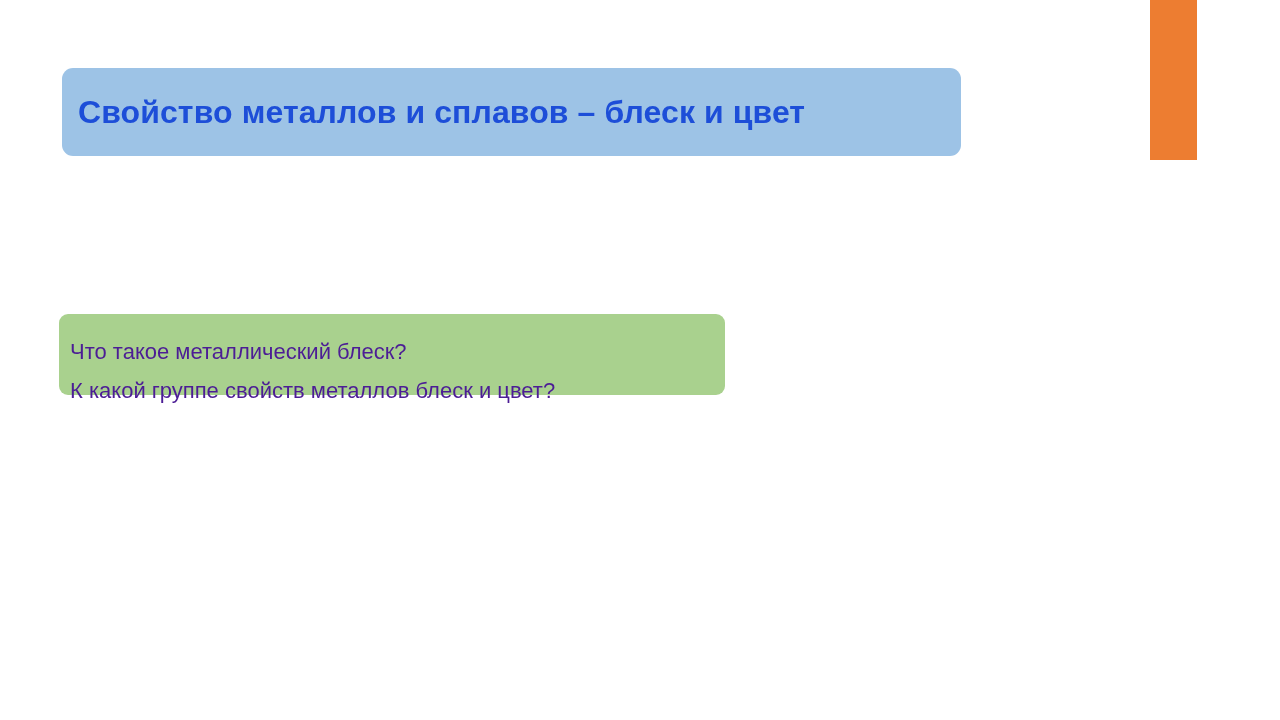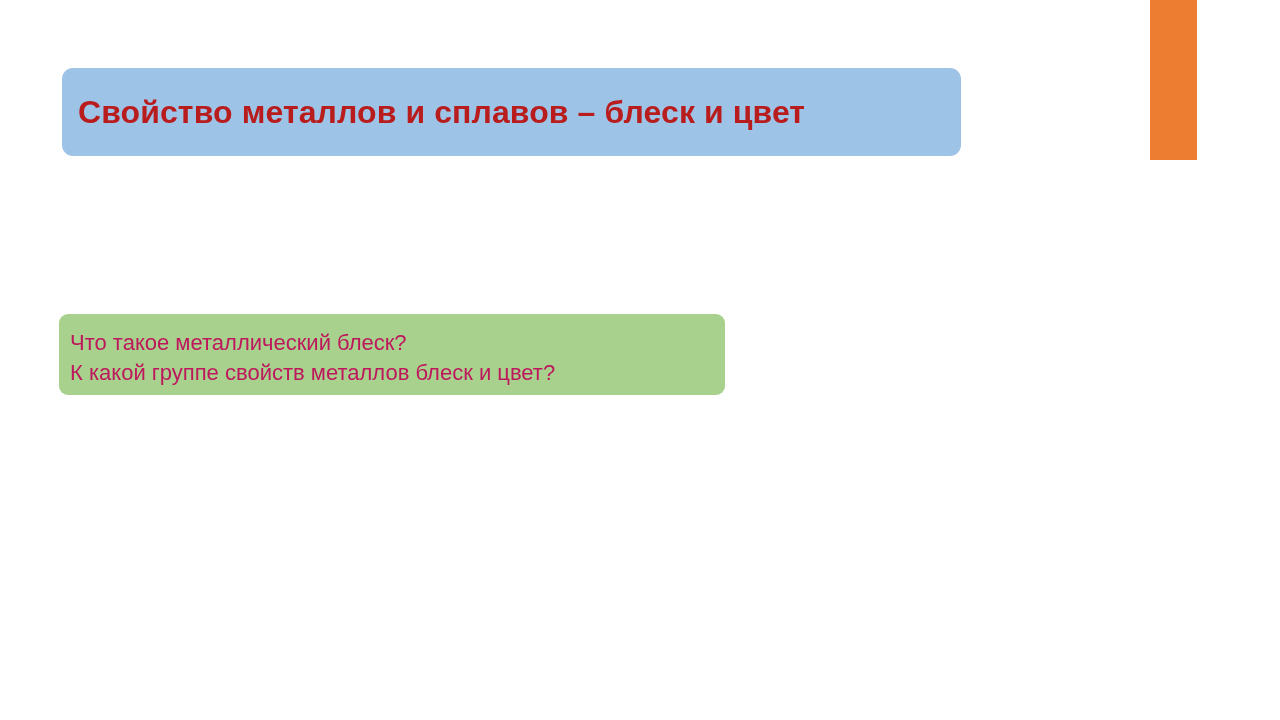--- a/index.html
+++ b/index.html
@@ -41,21 +41,21 @@
     border-radius: 11px;
     box-sizing: border-box;
     display: flex;
     align-items: center;
     padding: 0 16px;
   }
   .title-text {
     font-family: "Liberation Sans", sans-serif;
     font-size: 32px;
     font-weight: bold;
-    color: #b91c1c;
+    color: #1d4ed8;
     line-height: 1.2;
     letter-spacing: 0.1px;
     white-space: nowrap;
   }
 
   
   .question-box {
     position: absolute;
     left: 59px;
     top: 314px;
@@ -63,23 +63,24 @@
     height: 81px;
     background: #A9D18E;
     border-radius: 9px;
     box-sizing: border-box;
     padding: 14px 12px 12px 11px;
   }
   .question-line {
     font-family: "Liberation Sans", sans-serif;
     font-size: 22px;
     font-weight: normal;
-    color: #be185d;
+    color: #4c1d95;
     line-height: 1.36;
     white-space: nowrap;
+    margin-top: 9px;
   }
 </style>
 </head>
 <body>
 
 <div class="slide">
 
   <div class="accent-bar"></div>
 
   <div class="title-box">

